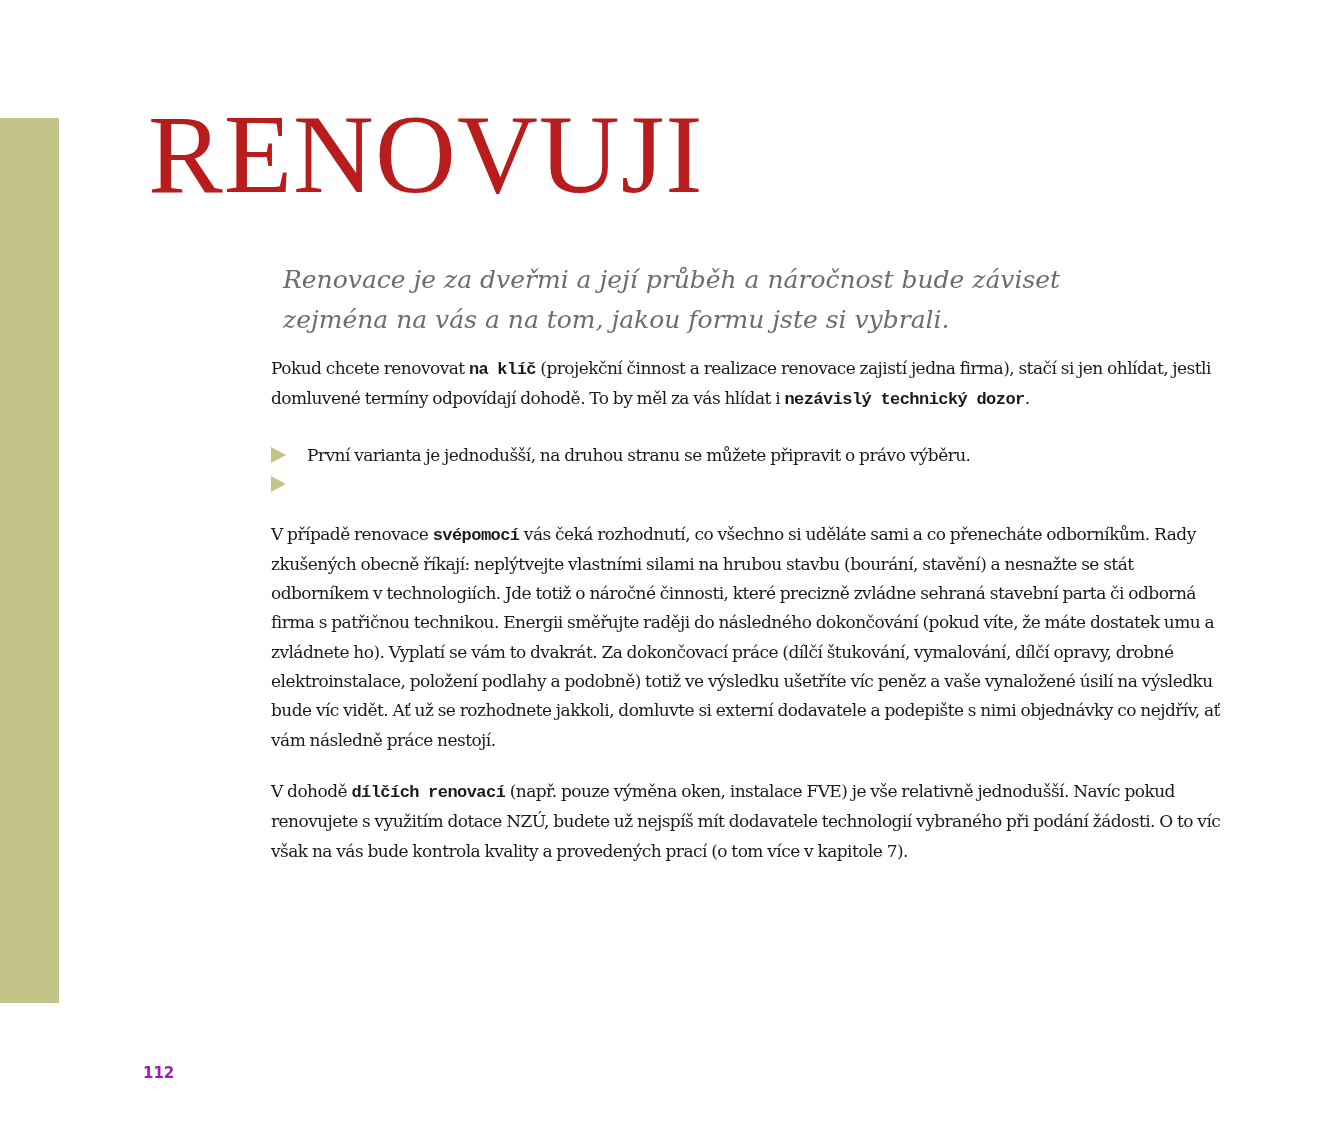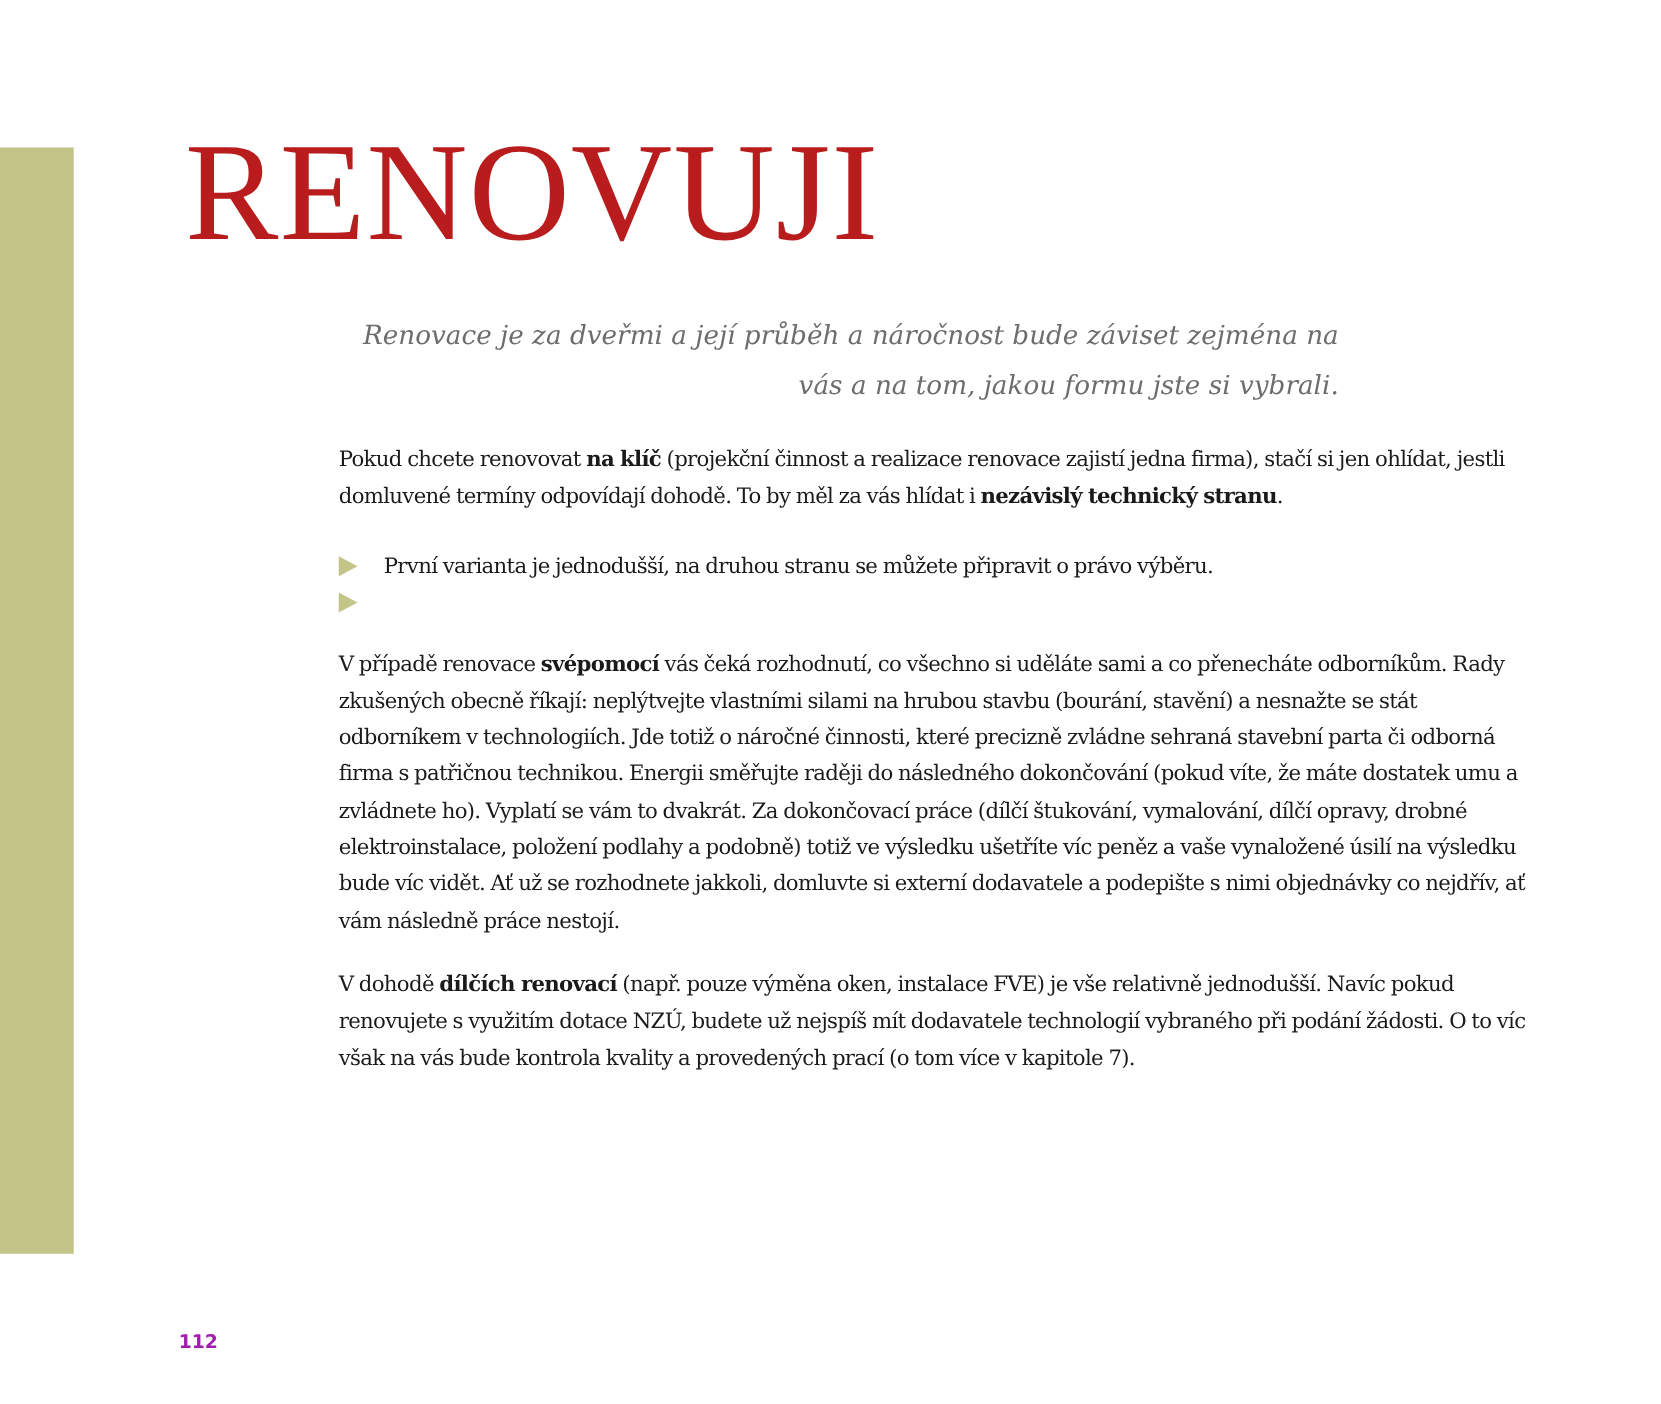--- a/index.html
+++ b/index.html
@@ -1,40 +1,40 @@
 <!DOCTYPE html>
 <html><head>
 <meta charset="utf-8">
 <style>
   html, body { margin: 0; padding: 0; background: #ffffff; }
   body { width: 1329px; height: 1123px; position: relative; overflow: hidden; font-family: "DejaVu Serif", serif; }
   .side-bar { position: absolute; left: 0; top: 118px; width: 59px; height: 885px; background: #c2c488; }
   .title { position: absolute; left: 148px; top: 98px; font-family: "Liberation Serif", serif; font-size: 112px; font-weight: normal; color: #b91c1c; letter-spacing: 1px; line-height: 1; margin: 0; }
-  .lead { position: absolute; left: 271px; top: 248px; width: 800px; font-family: "DejaVu Serif", serif; font-style: italic; font-size: 21px; line-height: 40px; color: #6d6d6d; margin: 0; text-align: right; }
+  .lead { position: absolute; left: 271px; top: 248px; width: 800px; font-family: "DejaVu Serif", serif; font-style: italic; font-size: 25px; line-height: 40px; color: #6d6d6d; margin: 12px; }
   .content { position: absolute; left: 271px; top: 354px; width: 950px; font-family: "DejaVu Serif", serif; font-size: 17px; color: #1a1a1a; }
   .para { margin: 0; line-height: 29.3px; letter-spacing: -0.55px; word-spacing: -0.5px; }
-  .para b { font-weight: bold; }
+  .para b { font-weight: bold; font-family: Liberation Mono, monospace; }
   .gap { height: 22px; }
   .bullets { list-style: none; margin: 4px 0 0 0; padding: 0; }
   .bullet { display: flex; align-items: center; line-height: 29px; margin-bottom: 6px; letter-spacing: -0.55px; word-spacing: -0.5px; }
   .arrow { width: 0; height: 0; border-top: 8px solid transparent; border-bottom: 8px solid transparent; border-left: 15px solid #c2c488; margin-right: 21px; flex: 0 0 auto; }
   .page-number { position: absolute; left: 143px; top: 1064px; font-family: "DejaVu Sans", sans-serif; font-weight: bold; font-size: 15px; color: #a21caf; }
 </style>
 </head>
 <body>
 
 <div class="side-bar"></div>
 
 <h1 class="title">RENOVUJI</h1>
 
 <p class="lead">Renovace je za dveřmi a její průběh a náročnost bude záviset zejména na vás a na tom, jakou formu jste si vybrali.</p>
 
 <div class="content">
   <p class="para">
-    <span>Pokud chcete renovovat </span><b>na klíč</b><span> (projekční činnost a realizace renovace zajistí jedna firma), stačí si jen ohlídat, jestli domluvené termíny odpovídají dohodě. To by měl za vás hlídat i </span><b>nezávislý technický stranu</b><span>.</span>
+    <span>Pokud chcete renovovat </span><b>na klíč</b><span> (projekční činnost a realizace renovace zajistí jedna firma), stačí si jen ohlídat, jestli domluvené termíny odpovídají dohodě. To by měl za vás hlídat i </span><b>nezávislý technický dozor</b><span>.</span>
   </p>
 
   <div class="gap"></div>
 
   <ul class="bullets">
     <li class="bullet">
       <span class="arrow"></span>
       <span>První varianta je jednodušší, na druhou stranu se můžete připravit o právo výběru.</span>
     </li>
     <li class="bullet">

